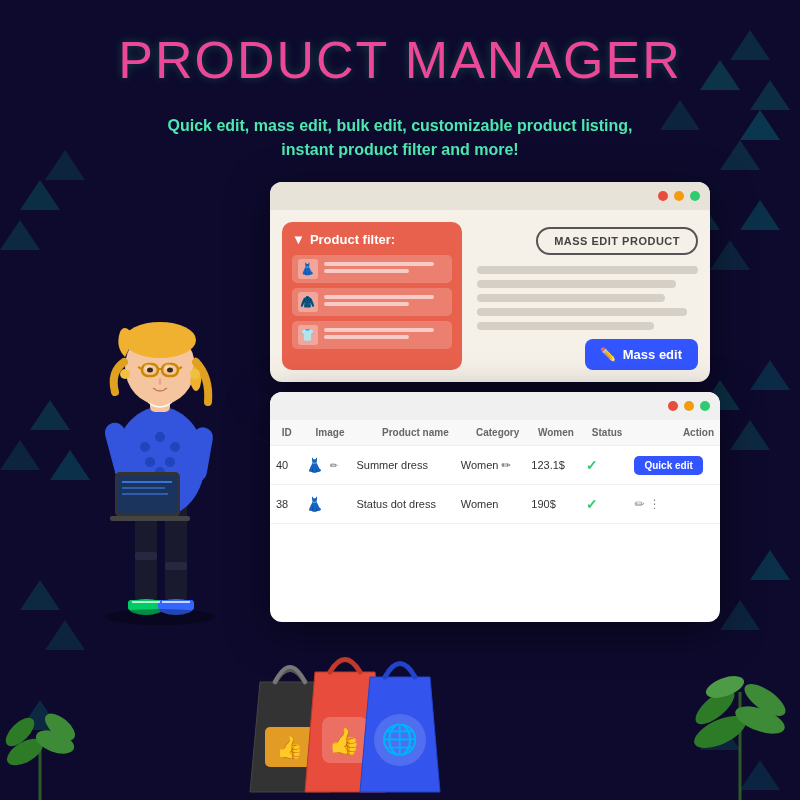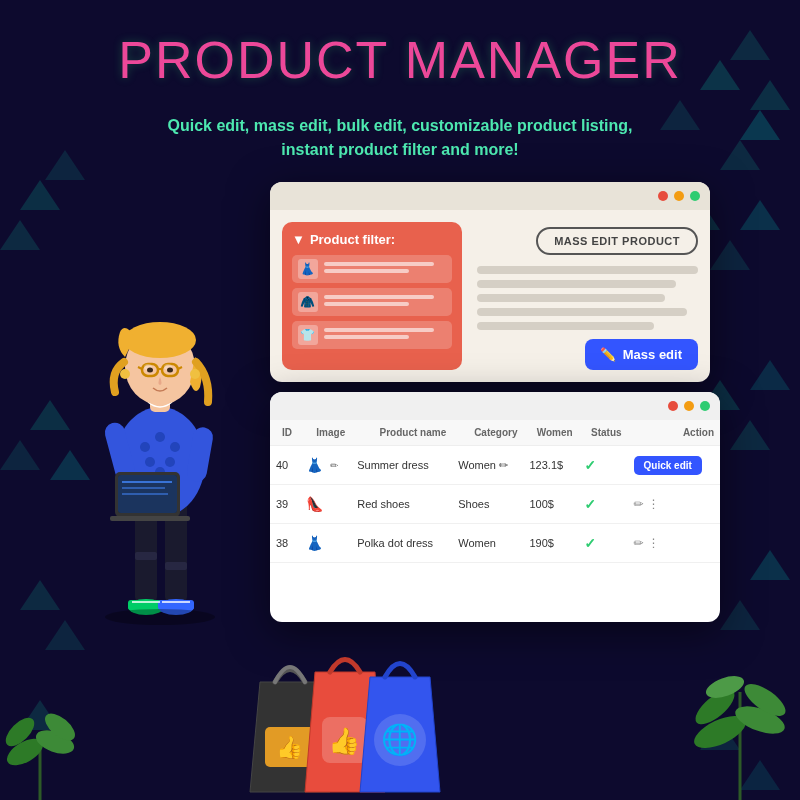--- a/index.html
+++ b/index.html
@@ -545,47 +545,29 @@
             </td>
             <td>Summer dress</td>
             <td>Women ✏</td>
             <td>123.1$</td>
             <td><span class="status-check">✓</span></td>
             <td>
               <button class="quick-edit-btn">Quick edit</button>
             </td>
           </tr>
 
-          <tr>
-            <td>39</td>
-            <td>
-              <div class="product-img-cell">
-                <div class="product-thumb" style="color:#e74c3c;">👠</div>
-              </div>
-            </td>
-            <td>Red shoes</td>
-            <td>Shoes</td>
-            <td>100$</td>
-            <td><span class="status-check">✓</span></td>
-            <td>
-              <div class="action-icons">
-                <span>✏</span>
-                <span>⋮</span>
-              </div>
-            </td>
-          </tr>
 
           <tr>
             <td>38</td>
             <td>
               <div class="product-img-cell">
                 <div class="product-thumb" style="color:#3355ff;">👗</div>
               </div>
             </td>
-            <td>Polka dot dress</td>
+            <td>Status dot dress</td>
             <td>Women</td>
             <td>190$</td>
             <td><span class="status-check">✓</span></td>
             <td>
               <div class="action-icons">
                 <span>✏</span>
                 <span>⋮</span>
               </div>
             </td>
           </tr>

